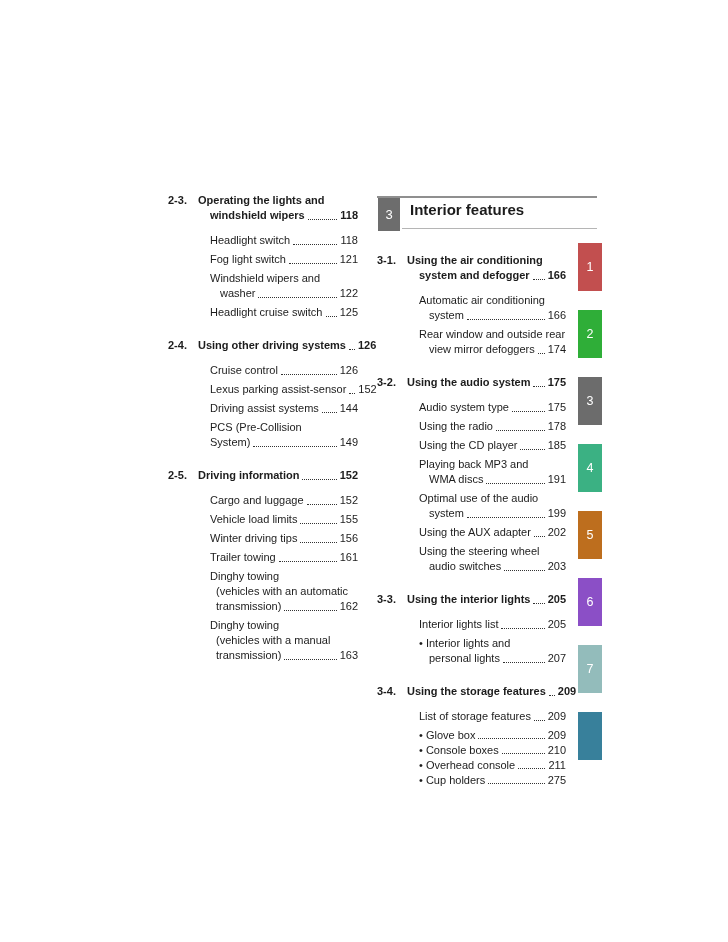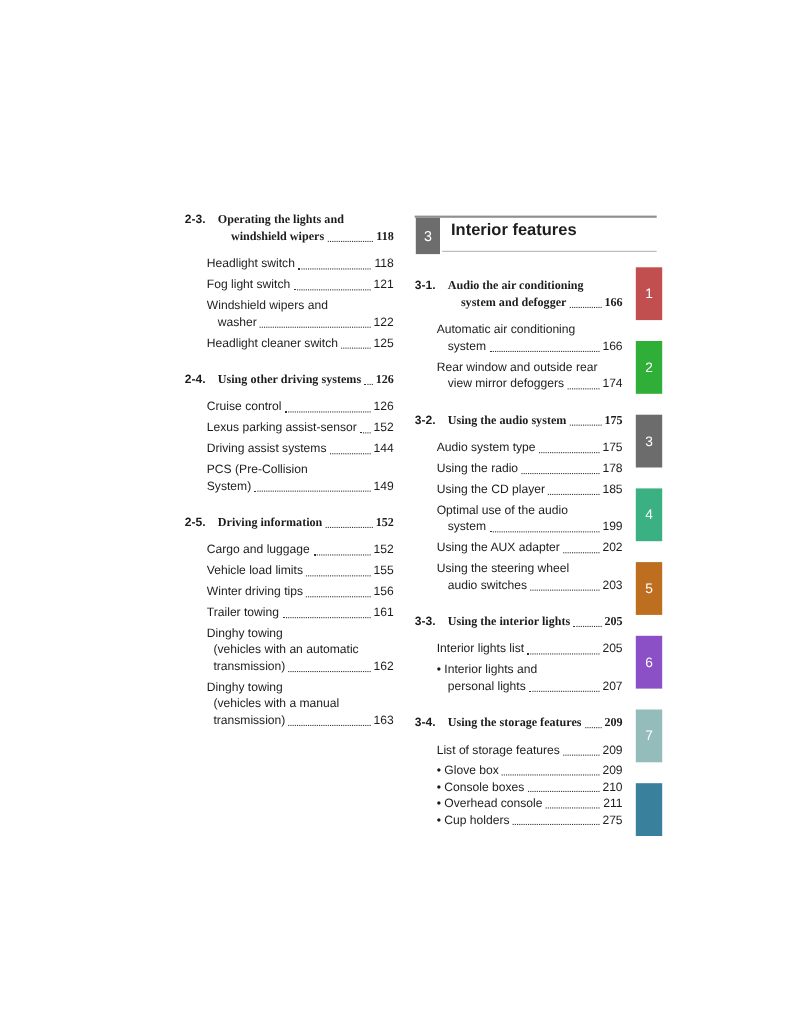--- a/index.html
+++ b/index.html
@@ -6,30 +6,30 @@
   .page{position:relative;width:608px;height:942px;background:#fff;overflow:hidden;
         font-family:"Liberation Sans", sans-serif;color:#1c1c1c;}
   .col{position:absolute;font-size:11px;line-height:15px;}
   #left-col{left:168px;top:193px;width:190px;}
   #right-col{left:377px;top:191px;width:220px;}
   #right-sections{width:189px;margin-top:18px;}
   .section{margin-bottom:18px;}
   .sec-head{display:flex;font-weight:bold;margin-bottom:6px;}
   .sec-num{flex:0 0 30px;}
   .sec-title{flex:1;min-width:0;}
-  .items{margin-left:20px;}
+  .items{margin-left:42px;}
   .entry{margin-bottom:4px;}
   .entry.tight{margin-bottom:1px;line-height:14px;}
   .entry .line{display:block;}
   .tail-row{display:flex;align-items:center;}
   .tail{white-space:nowrap;}
   .leader{flex:1 1 auto;min-width:6px;border-bottom:1.6px dotted var(--leader,#333);
           align-self:flex-end;margin:0 3px 3px 3px;}
   .pagenum{flex:0 0 auto;white-space:nowrap;}
-  .head-entry{font-weight:bold;font-family:Liberation Serif, serif;}
+  .head-entry{font-weight:bold;}
   .tail-row.cont,.line.cont{padding-left:10px;}
   .head-entry .tail-row.cont{padding-left:12px;}
   
   .chapter-header{position:relative;height:44px;}
   .ch-topline{position:absolute;left:0;right:0;top:5px;height:2px;background:var(--topline,#8f8f8f);}
   .ch-box{position:absolute;left:1px;top:7px;width:22px;height:33px;background:var(--hbox,#6d6d6d);
           color:#fff;display:flex;align-items:center;justify-content:center;font-size:13px;}
   .ch-bottomline{position:absolute;left:25px;right:0;top:37px;height:1px;background:var(--bottomline,#b5b5b5);}
   .ch-title{position:absolute;left:33px;top:11px;font-size:15px;font-weight:bold;}
   
@@ -74,21 +74,21 @@
           <div class="entry">
             <div class="line">Windshield wipers and</div>
             <div class="tail-row cont">
               <span class="tail">washer</span>
               <span class="leader"></span>
               <span class="pagenum">122</span>
             </div>
           </div>
           <div class="entry">
             <div class="tail-row">
-              <span class="tail">Headlight cleaner switch</span>
+              <span class="tail">Headlight cruise switch</span>
               <span class="leader"></span>
               <span class="pagenum">125</span>
             </div>
           </div>
         </div>
       </div>
       <div class="section">
         <div class="sec-head">
           <span class="sec-num">2-4.</span>
           <div class="sec-title">
@@ -205,21 +205,21 @@
       </div>
       <div class="ch-title">Interior features</div>
       <div class="ch-bottomline"></div>
     </div>
     <div id="right-sections">
         <div class="section">
           <div class="sec-head">
             <span class="sec-num">3-1.</span>
             <div class="sec-title">
               <div class="entry head-entry">
-                <div class="line">Audio the air conditioning</div>
+                <div class="line">Using the air conditioning</div>
                 <div class="tail-row cont">
                   <span class="tail">system and defogger</span>
                   <span class="leader"></span>
                   <span class="pagenum">166</span>
                 </div>
               </div>
             </div>
           </div>
           <div class="items">
             <div class="entry">
@@ -269,20 +269,28 @@
               </div>
             </div>
             <div class="entry">
               <div class="tail-row">
                 <span class="tail">Using the CD player</span>
                 <span class="leader"></span>
                 <span class="pagenum">185</span>
               </div>
             </div>
             <div class="entry">
+              <div class="line">Playing back MP3 and</div>
+              <div class="tail-row cont">
+                <span class="tail">WMA discs</span>
+                <span class="leader"></span>
+                <span class="pagenum">191</span>
+              </div>
+            </div>
+            <div class="entry">
               <div class="line">Optimal use of the audio</div>
               <div class="tail-row cont">
                 <span class="tail">system</span>
                 <span class="leader"></span>
                 <span class="pagenum">199</span>
               </div>
             </div>
             <div class="entry">
               <div class="tail-row">
                 <span class="tail">Using the AUX adapter</span>

